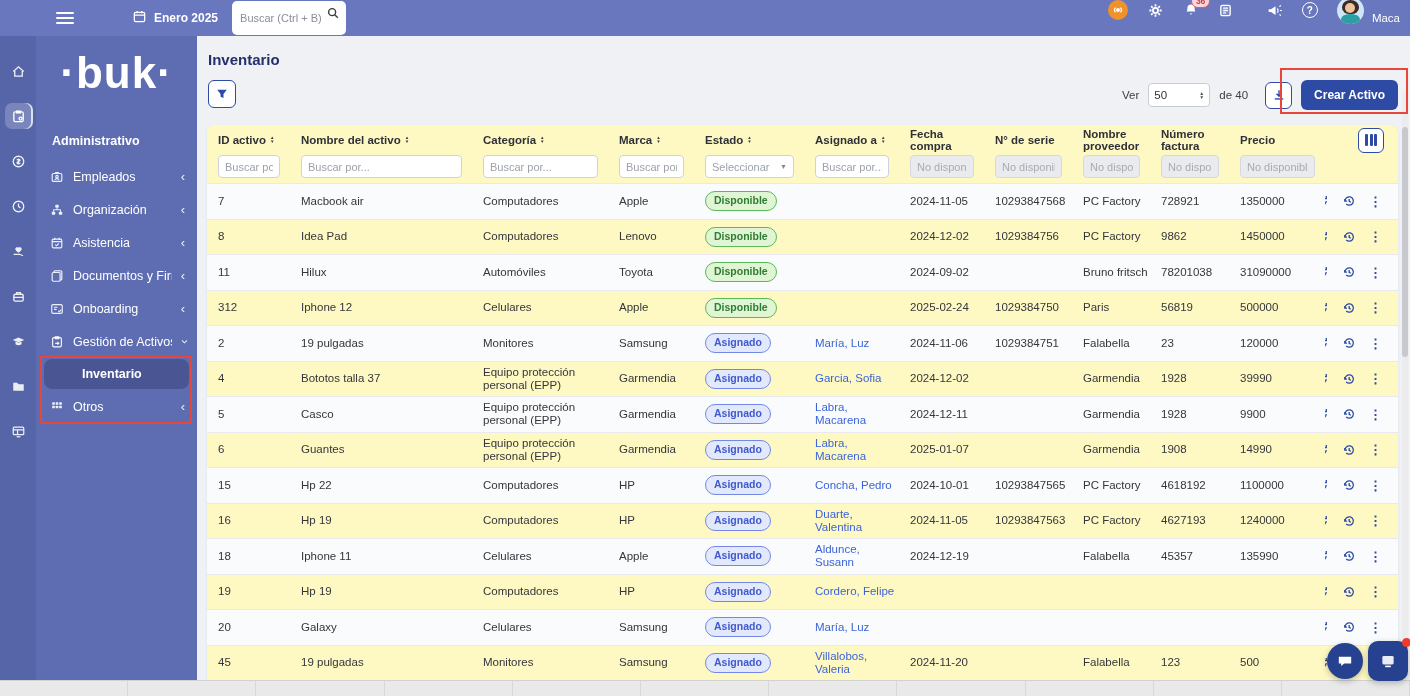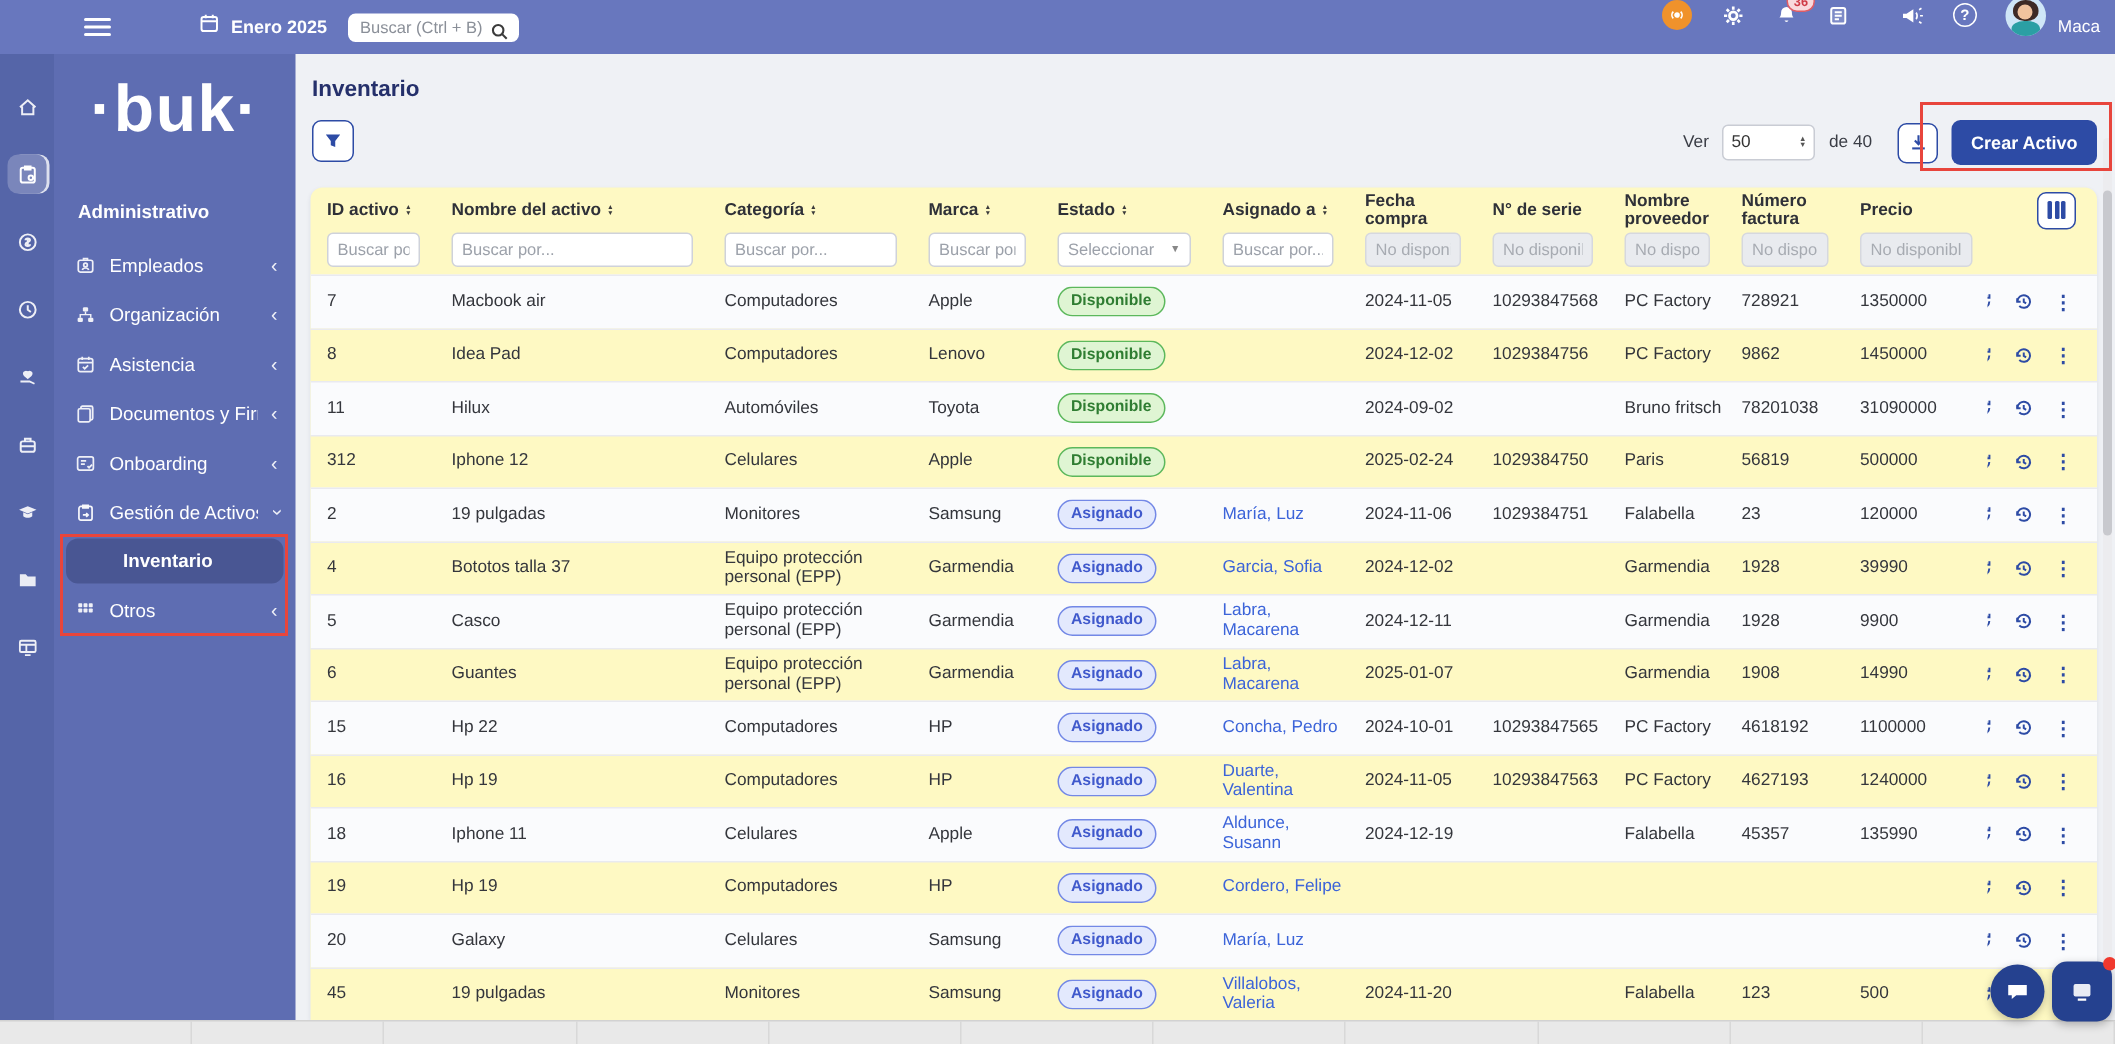--- a/index.html
+++ b/index.html
@@ -6,21 +6,21 @@
   html,body { width:1410px; height:696px; }
   body { font-family:"Liberation Sans", sans-serif; overflow:hidden; background:#EFF1F5; }
   .app { position:relative; width:1410px; height:696px; overflow:hidden; }
 
   
   .topbar { position:absolute; left:0; top:0; right:0; height:36px; background:#6877BE; z-index:6; display:flex; align-items:center; }
   .burger { margin-left:56px; width:18px; height:12px; display:flex; flex-direction:column; justify-content:space-between; cursor:pointer; }
   .burger span { display:block; height:2px; background:#fff; border-radius:2px; }
   .tb-cal { margin-left:58px; display:flex; align-items:center; gap:7px; cursor:pointer; }
   .tb-date { color:#fff; font-size:12px; font-weight:bold; }
-  .tb-search { margin-left:14px; position:relative; width:114px; height:19px; }
+  .tb-search { margin-left:14px; position:relative; width:114px; height:34px; }
   .tb-search input { width:100%; height:100%; border:none; border-radius:5px; padding:0 24px 0 8px; font-size:11px; font-family:"Liberation Sans",sans-serif; color:#333; outline:none; }
   .tb-search input::placeholder { color:#8a8f98; }
   .tb-search svg { position:absolute; right:6px; top:5px; }
   .tb-right { position:absolute; right:10px; top:0; height:20px; display:flex; align-items:center; gap:19px; }
   .tb-ic { position:relative; display:flex; align-items:center; justify-content:center; cursor:pointer; }
   .orange-circle { width:20px; height:20px; border-radius:50%; background:#F0922B; display:flex; align-items:center; justify-content:center; }
   .bell-badge { position:absolute; top:-8px; left:8px; background:#F9D9DC; color:#CF3B46; border:1px solid #E05C65; border-radius:8px; font-size:8.5px; font-weight:bold; padding:1px 4px; line-height:10px; }
   .help-circle { width:16px; height:16px; border:1.5px solid #fff; border-radius:50%; color:#fff; font-size:10px; font-weight:bold; display:flex; align-items:center; justify-content:center; }
   .mega { margin-left:14px; }
   .avatar-wrap { display:flex; align-items:flex-end; gap:8px; cursor:pointer; }

